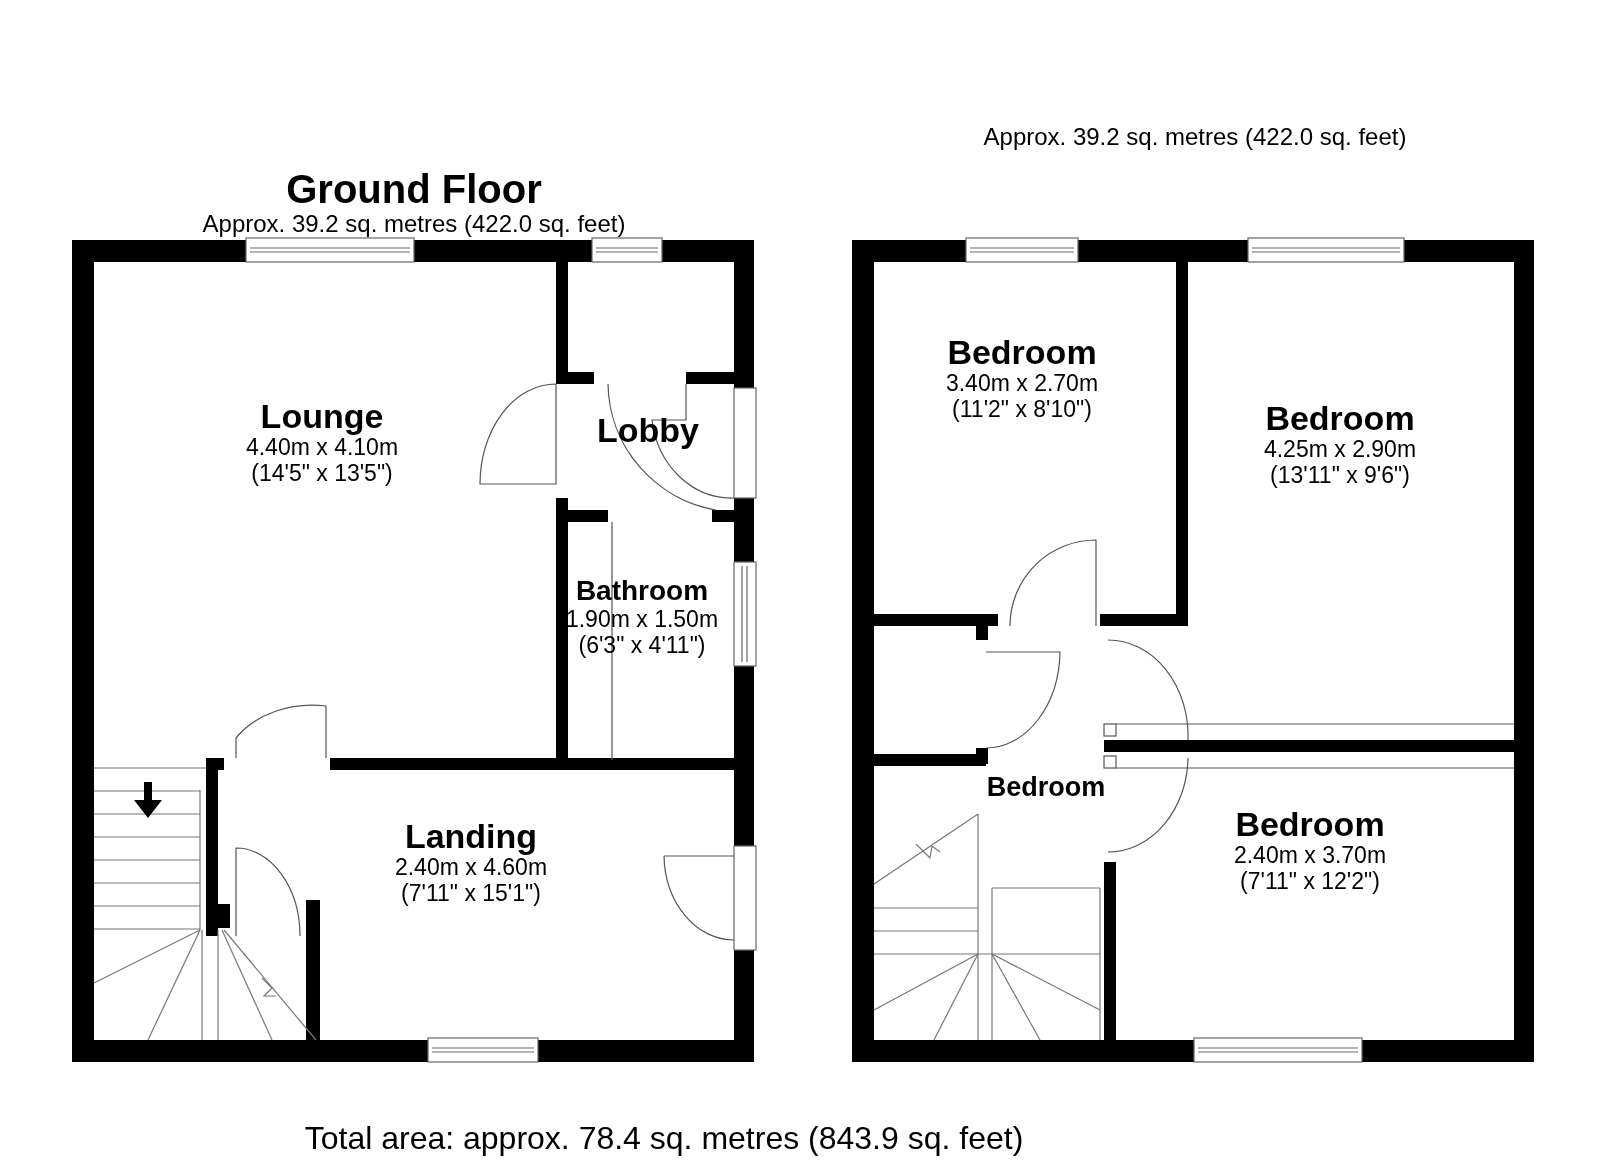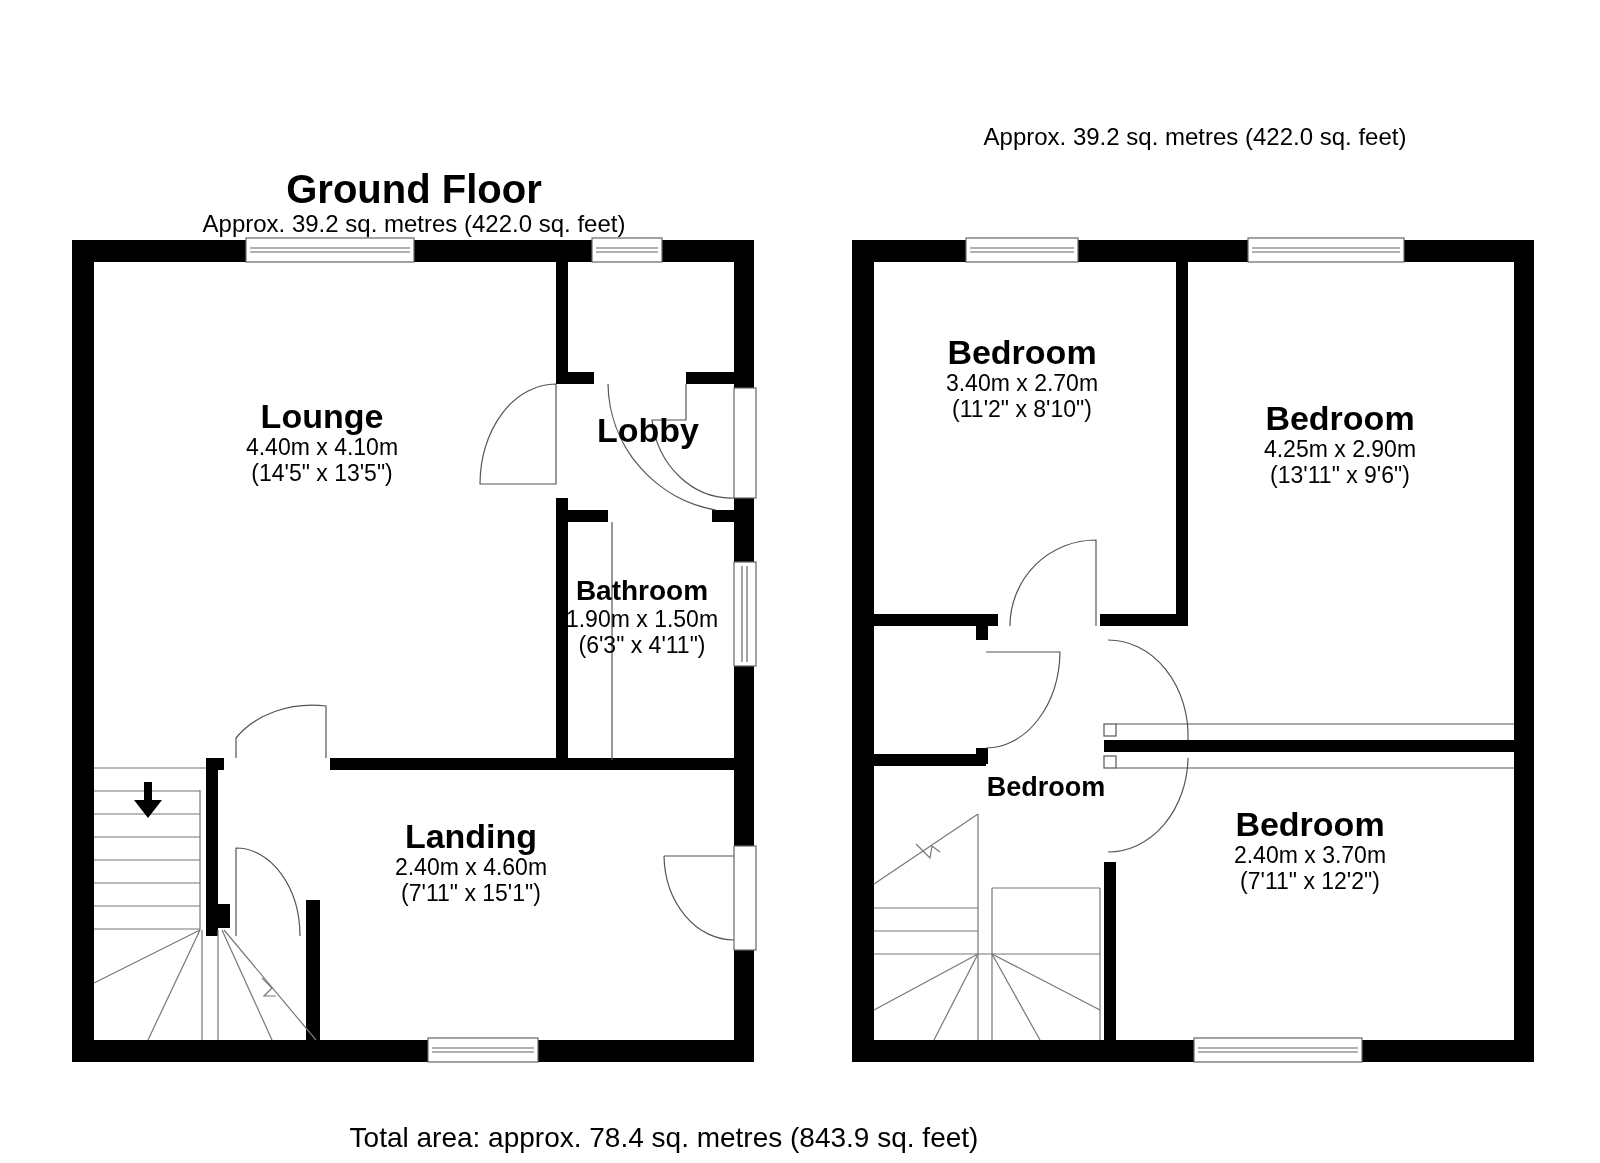--- a/index.html
+++ b/index.html
@@ -8,21 +8,21 @@
     .floor-title { font-weight: bold; font-size: 40px; line-height: 44px; display: block; margin-top: 43px; }
     .floor-area { font-size: 24px; line-height: 26px; display: block; }
     #heading-ground { left: 114px; top: 124px; }
     #heading-first { left: 895px; top: 124px; }
     svg.plan { position: absolute; left: 0; top: 0; }
     .room-label { position: absolute; text-align: center; transform: translateX(-50%); white-space: nowrap; }
     .room-name { font-weight: bold; font-size: 34px; line-height: 36px; display: block; }
     .room-dim { font-size: 23px; line-height: 26px; display: block; }
     .room-imp { font-size: 23px; line-height: 26px; display: block; }
     .landing-name { font-weight: bold; font-size: 27px; line-height: 30px; display: block; }
-    #total-area { position: absolute; left: 0; width: 1328px; top: 1120px; text-align: center; font-size: 28px; line-height: 36px; }
+    #total-area { position: absolute; left: 0; width: 1328px; top: 1120px; text-align: center; font-size: 32px; line-height: 36px; }
   </style>
 </head>
 <body>
 
 <div class="floor-heading" id="heading-ground">
   <span class="floor-title">Ground Floor</span>
   <span class="floor-area">Approx. 39.2 sq. metres (422.0 sq. feet)</span>
 </div>
 <div class="floor-heading" id="heading-first">
   <span class="floor-area">Approx. 39.2 sq. metres (422.0 sq. feet)</span>

